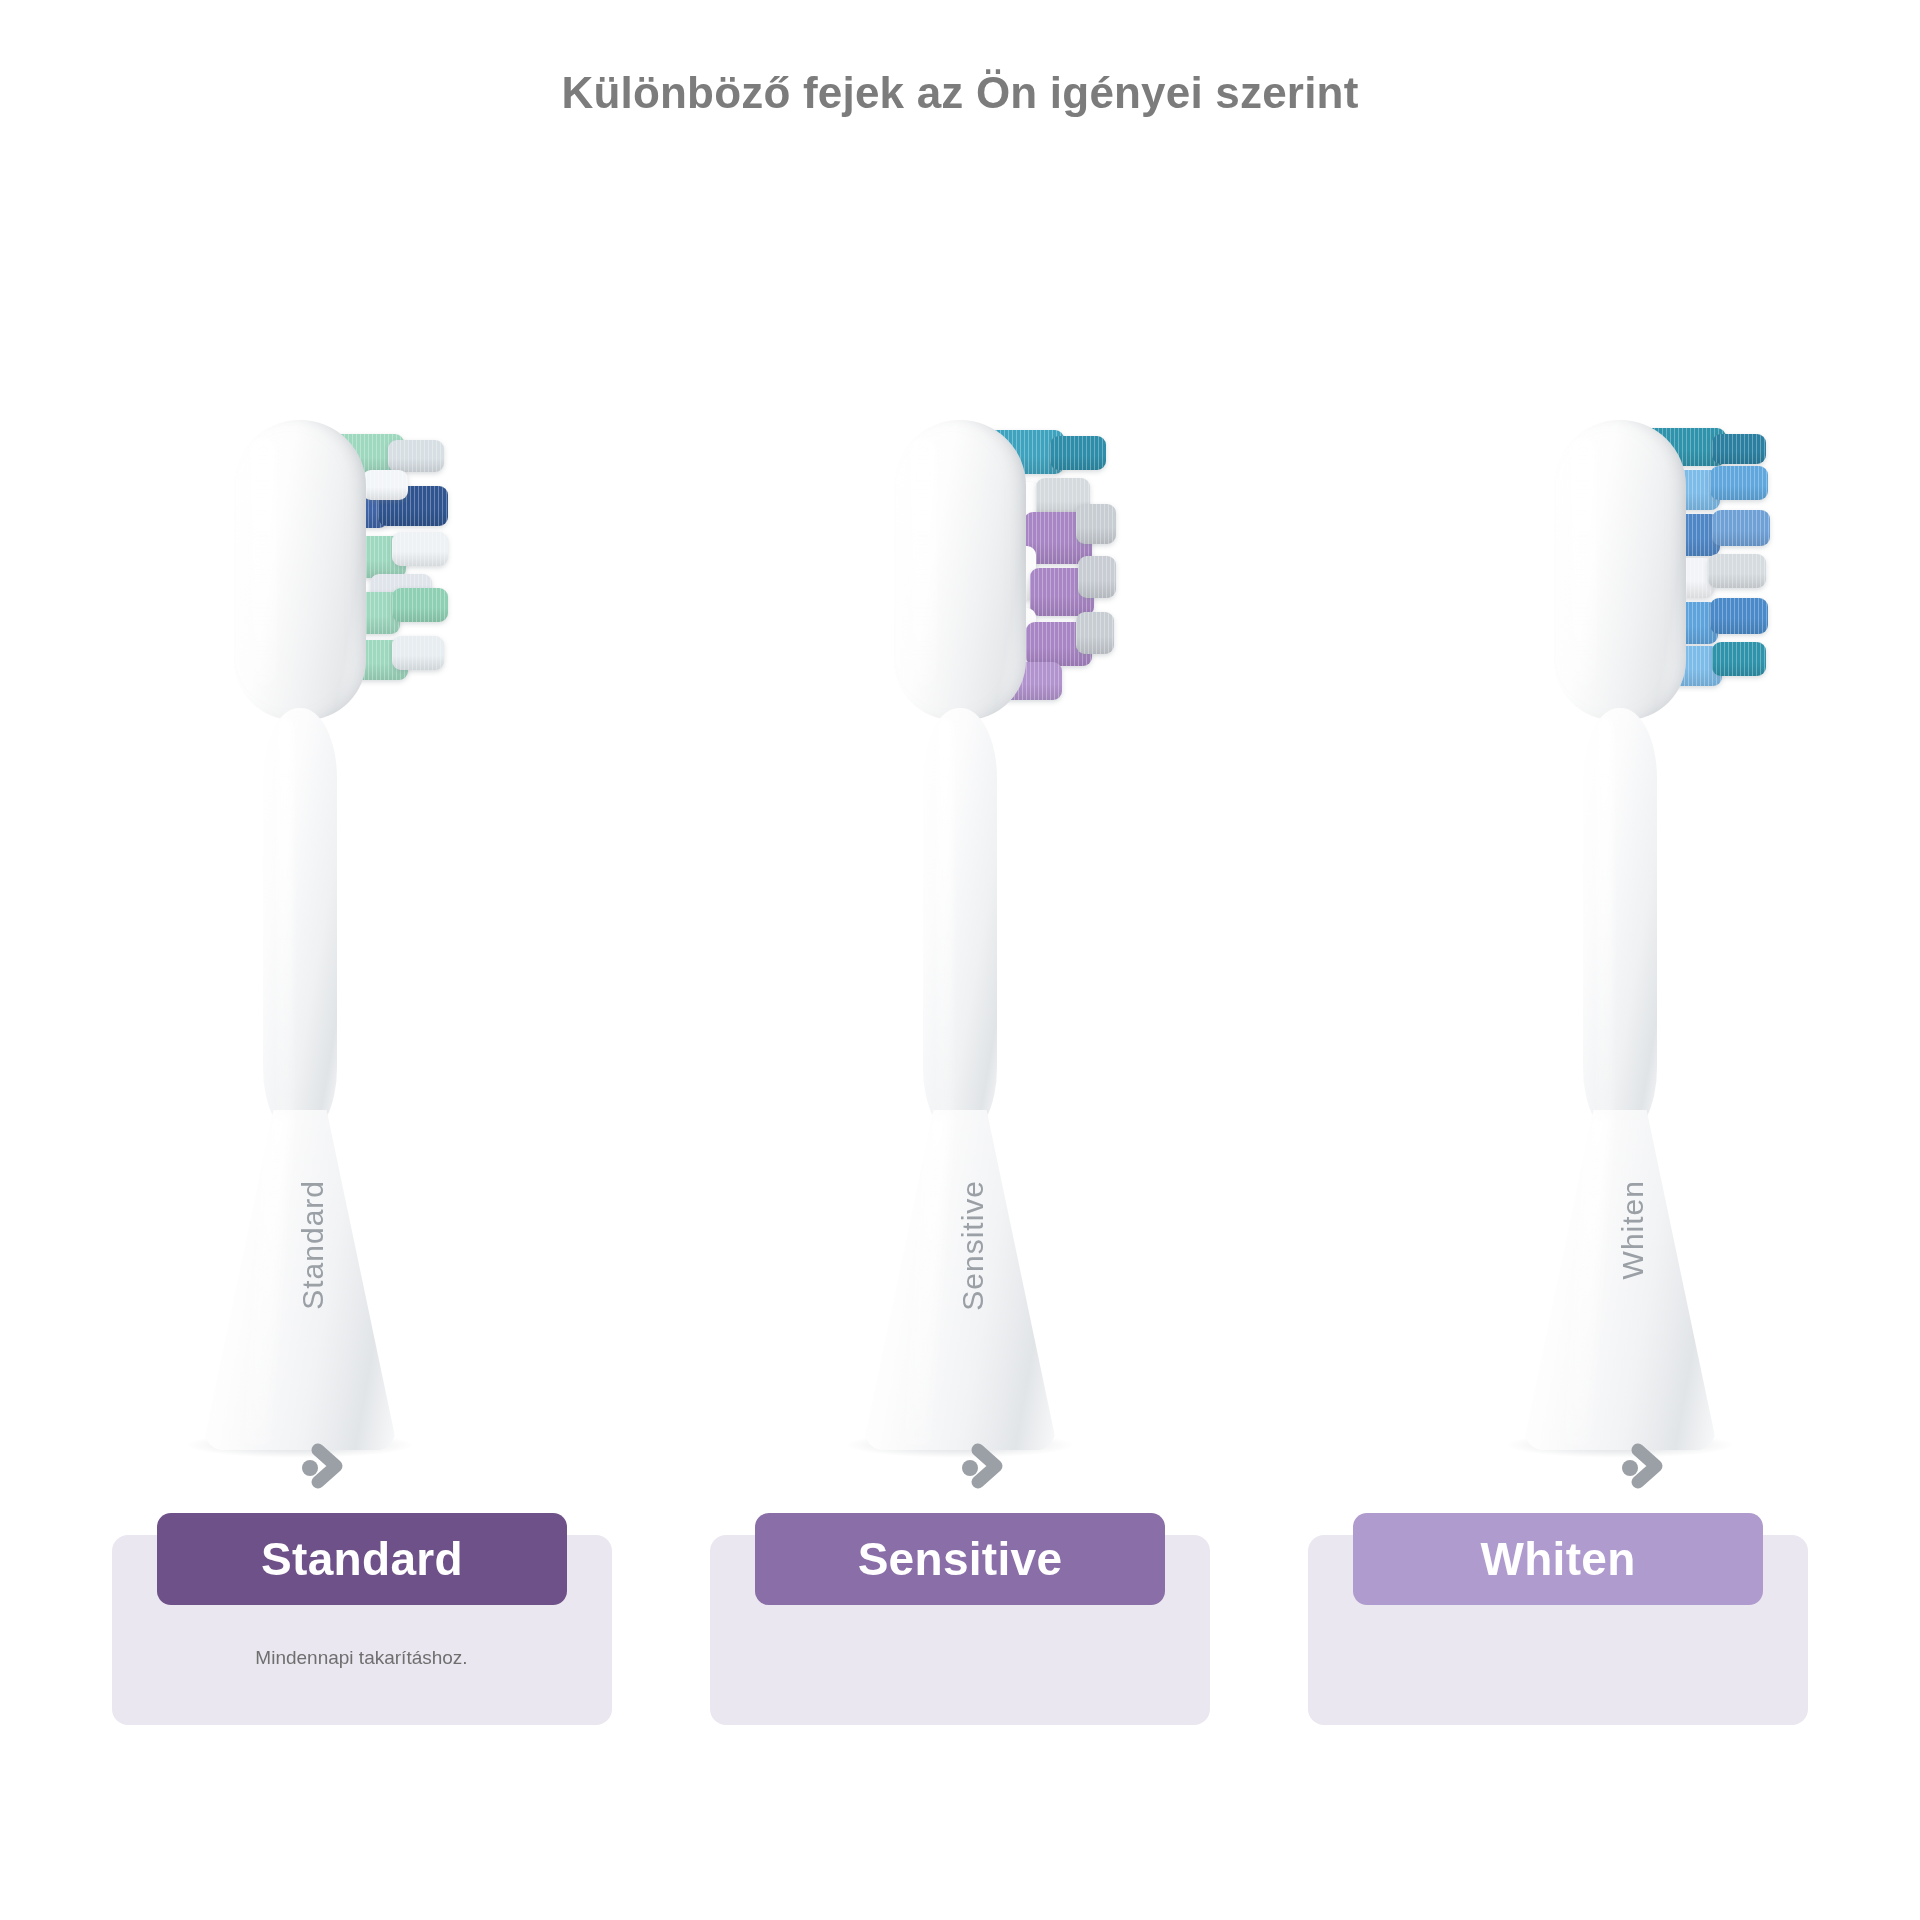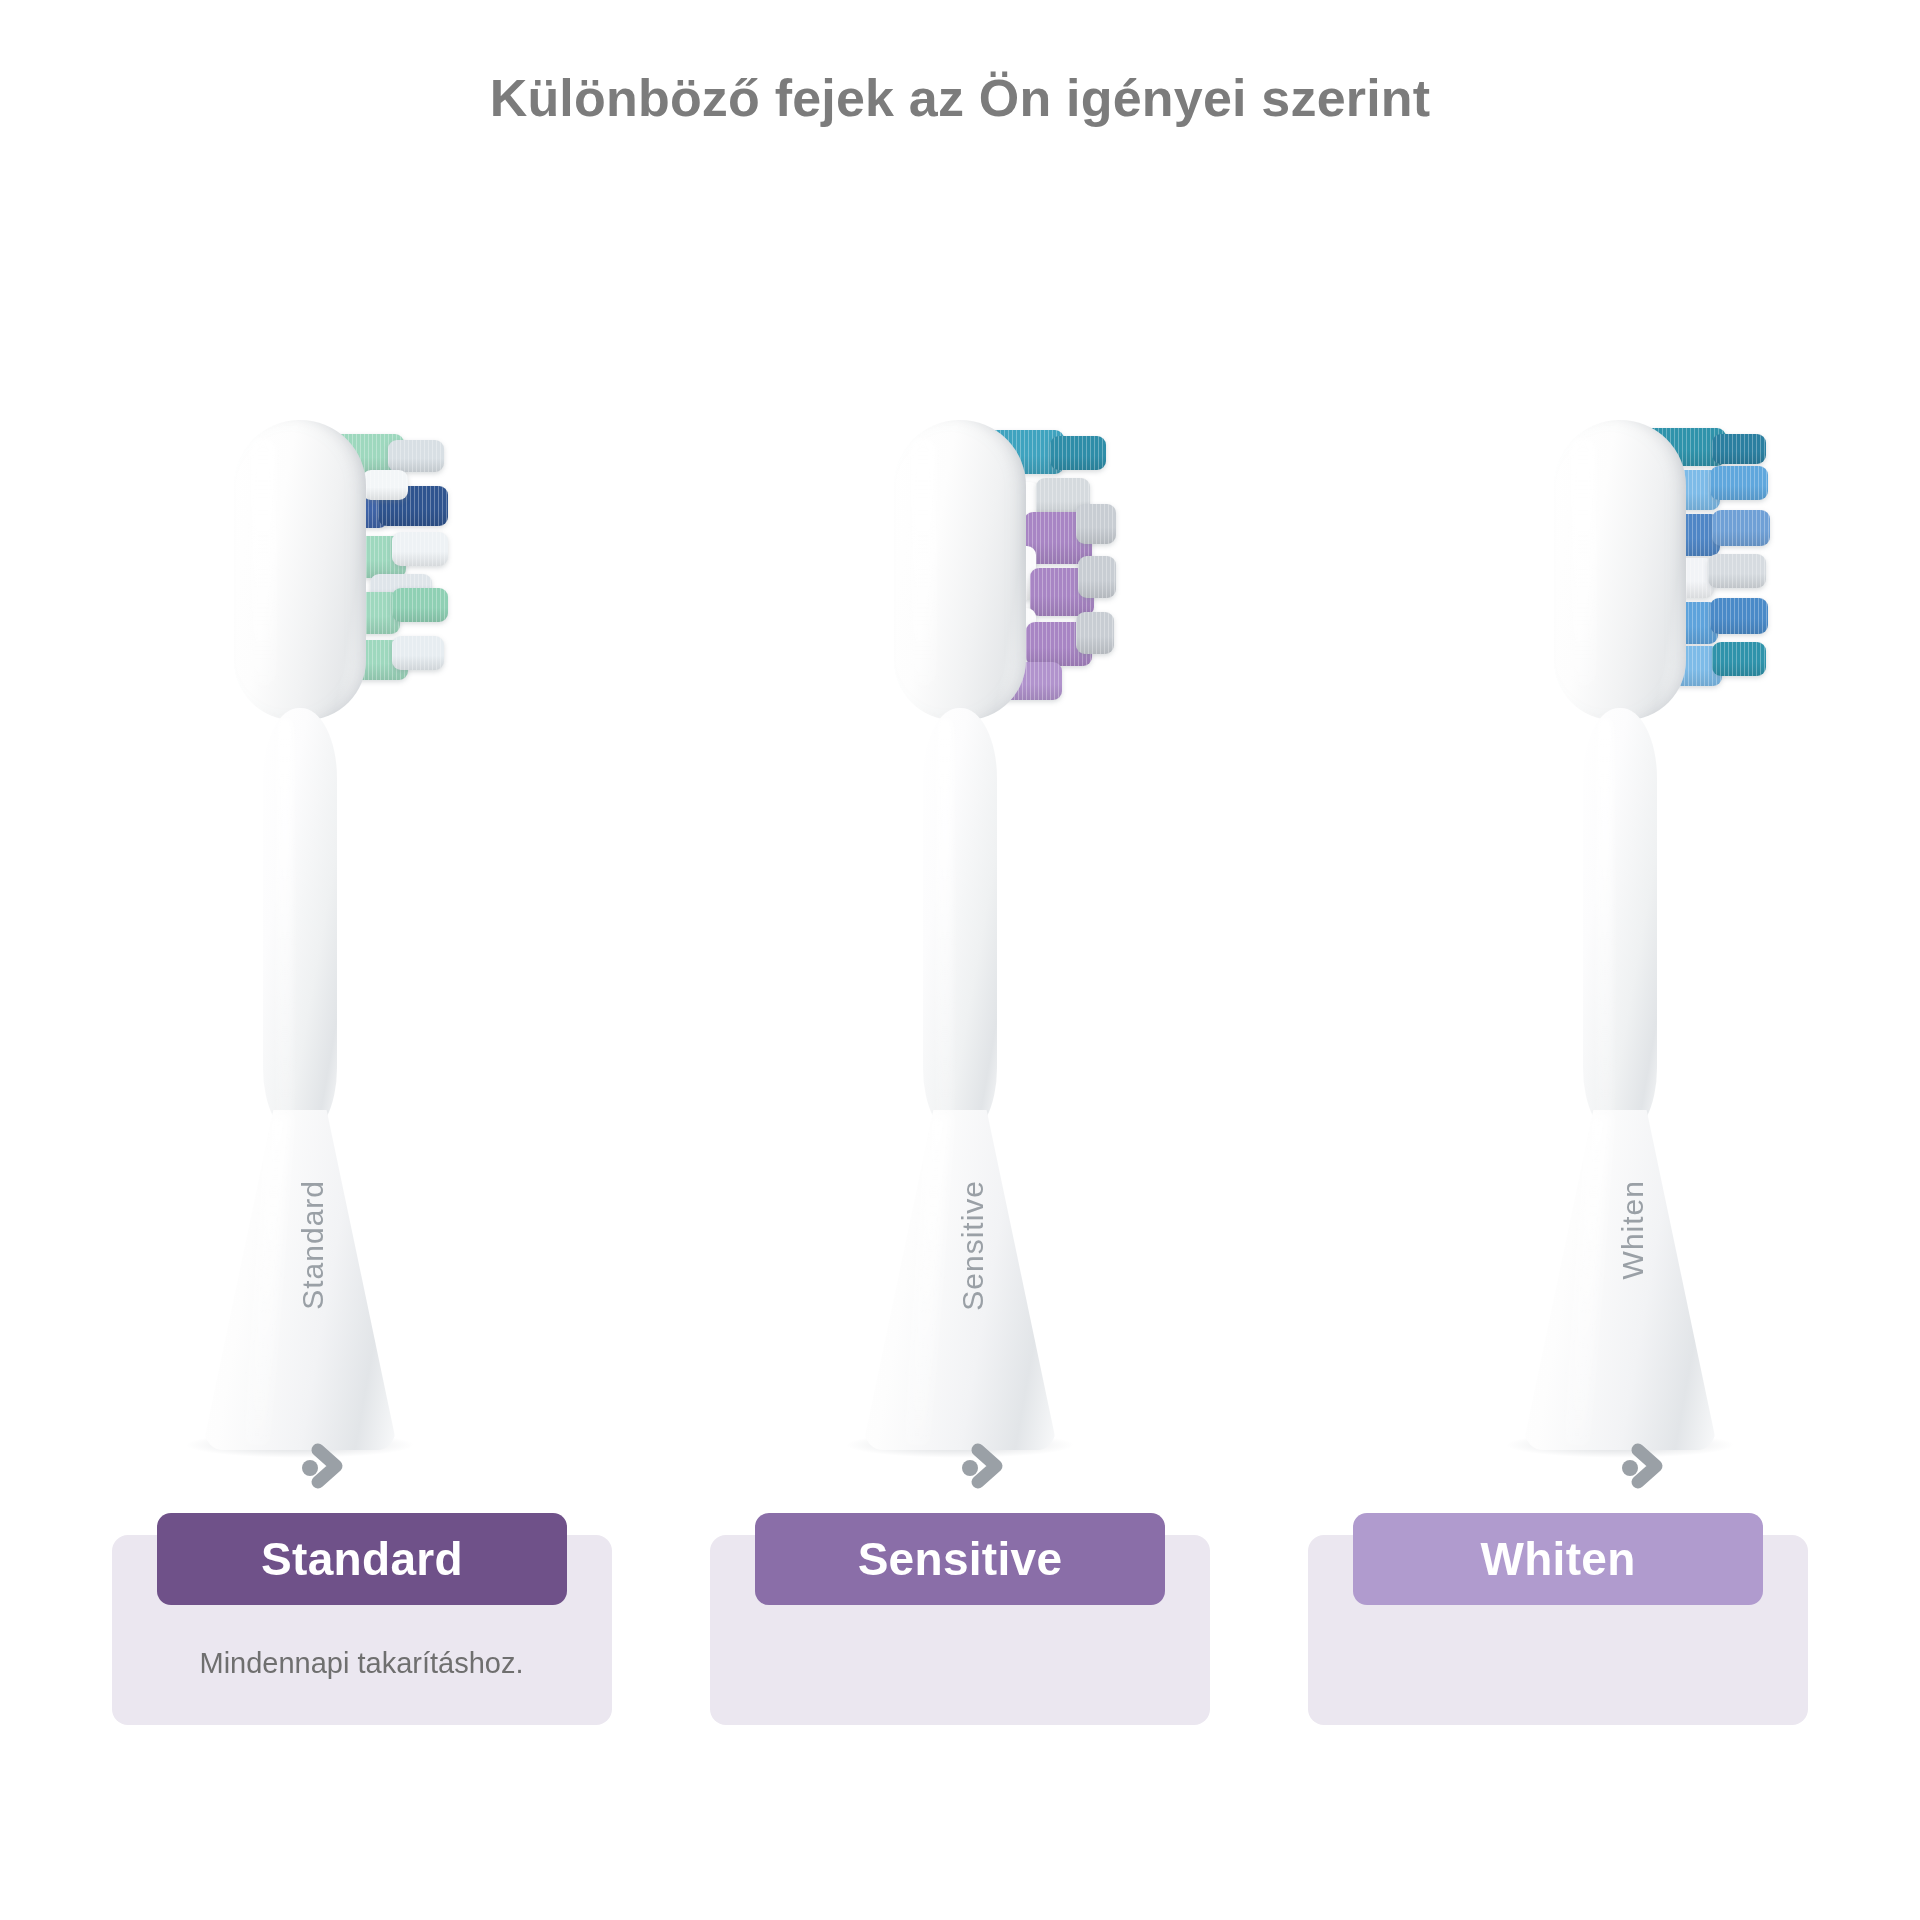--- a/index.html
+++ b/index.html
@@ -9,21 +9,21 @@
     font-family:"Liberation Sans", sans-serif;
     overflow:hidden;
     position:relative;
   }
   .page{position:relative;width:1920px;height:1920px;}
 
   
   .title{
     position:absolute;left:0;top:68px;width:1920px;
     text-align:center;
-    font-size:52px;font-weight:bold;
+    font-size:44px;font-weight:bold;
     letter-spacing:0.2px;
     color:#7c7c7c;
   }
 
   
   .brushes{position:absolute;left:0;top:420px;width:1920px;height:1040px;}
   .brush{position:absolute;top:0;width:420px;height:1040px;}
   .brush.b1{left:90px;}
   .brush.b2{left:750px;}
   .brush.b3{left:1410px;}
@@ -118,21 +118,21 @@
   .pill{
     position:absolute;left:50%;top:-22px;transform:translateX(-50%);
     min-width:410px;height:92px;line-height:92px;
     border-radius:14px;
     text-align:center;color:#ffffff;
     font-size:46px;font-weight:bold;letter-spacing:.3px;
     box-sizing:border-box;padding:0 26px;
   }
   .desc{
     position:absolute;left:0;right:1px;top:112px;
-    text-align:center;font-size:29px;color:#6f6f6f;
+    text-align:center;font-size:19px;color:#6f6f6f;
   }
 </style>
 </head>
 <body>
 
 <div class="page">
 
   <div class="title" style="color: rgb(124, 124, 124);">Különböző fejek az Ön igényei szerint</div>
 
   <div class="brushes">

